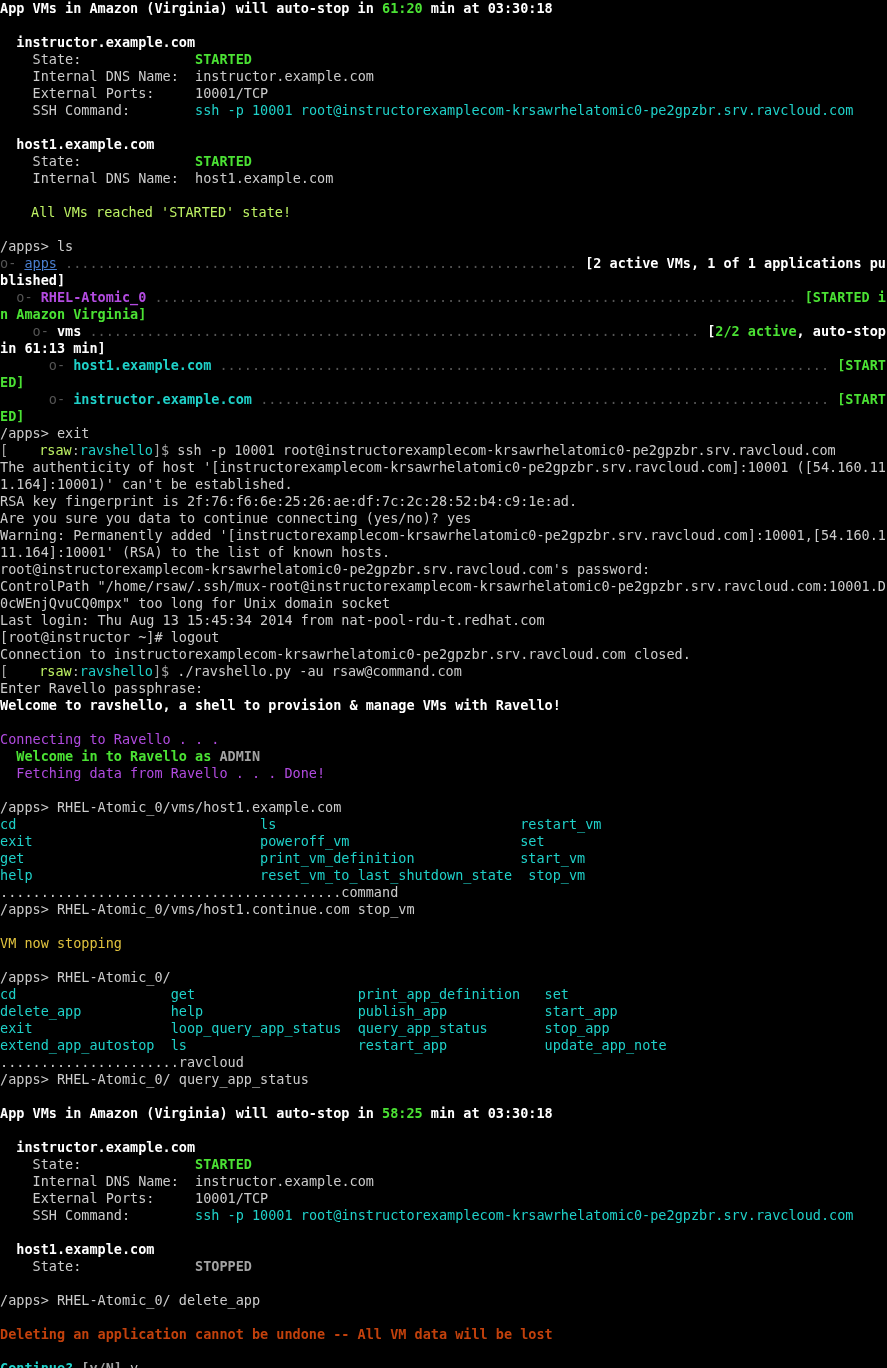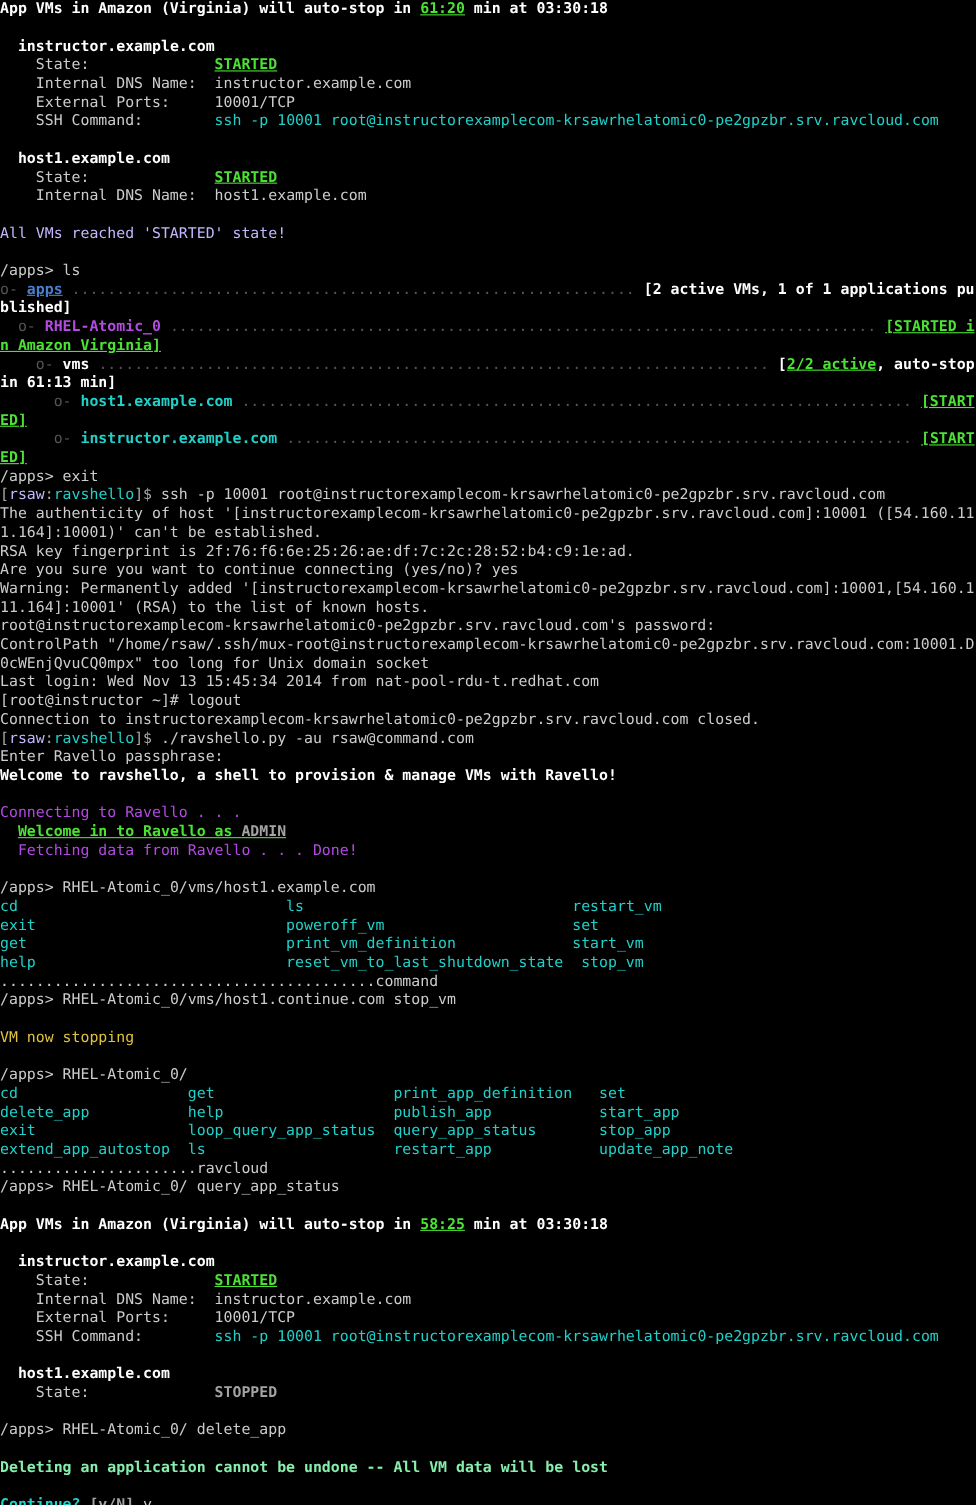--- a/index.html
+++ b/index.html
@@ -13,30 +13,30 @@
     width: 887px;
   }
   pre {
     margin: 0;
     padding: 0;
     font-family: inherit;
     white-space: pre-wrap;
     word-break: break-all;
   }
   .white-bold { color: #fff; font-weight: bold; }
-  .green-bold { color: #4be234; font-weight: bold; text-decoration: underline; }
-  .green { color: #c4b5fd; }
+  .green-bold { color: #4be234; font-weight: bold; }
+  .green { color: #bef264; padding-left: 31px; }
   .cyan { color: #1fd1c9; }
   .cyan-bold { color: #1fd1c9; font-weight: bold; }
   .magenta { color: #b14be0; }
   .magenta-bold { color: #b34be0; font-weight: bold; text-align: center; }
   .yellow-bold { color: #a3a3a3; font-weight: bold; }
   .yellow { color: #e0c23e; text-align: right; }
-  .red-bold { color: #86efac; font-weight: bold; }
-  .blue-underline { color: #4a7fd0; text-decoration: underline; font-weight: bold; }
+  .red-bold { color: #c2410c; font-weight: bold; }
+  .blue-underline { color: #4a7fd0; text-decoration: underline; font-weight: normal; }
   .dim { color: #555; }
   .gray { color: #aaa; }
 </style>
 </head>
 <body>
 
 <pre><span class="white-bold"><span>App VMs in Amazon (Virginia) will auto-stop in </span><span class="green-bold">61:20</span><span> min at 03:30:18</span></span>
 
   <span class="white-bold">instructor.example.com</span>
     <span>State:</span>              <span class="green-bold">STARTED</span>
@@ -53,25 +53,25 @@
 <span>/apps&gt; </span><span>ls</span>
 <span class="dim">o- </span><span class="blue-underline">apps</span> <span class="dim">...............................................................</span> <span class="white-bold">[2 active VMs, 1 of 1 applications published]</span>
   <span class="dim">o- </span><span class="magenta-bold">RHEL-Atomic_0</span> <span class="dim">...............................................................................</span> <span class="green-bold">[STARTED in Amazon Virginia]</span>
     <span class="dim">o- </span><span class="white-bold">vms</span> <span class="dim">...........................................................................</span> <span class="white-bold"><span>[</span><span class="green-bold">2/2 active</span><span>, auto-stop in 61:13 min]</span></span>
       <span class="dim">o- </span><span class="cyan-bold">host1.example.com</span> <span class="dim">...........................................................................</span> <span class="green-bold">[STARTED]</span>
       <span class="dim">o- </span><span class="cyan-bold">instructor.example.com</span> <span class="dim">......................................................................</span> <span class="green-bold">[STARTED]</span>
 <span>/apps&gt; </span><span>exit</span>
 <span class="gray">[</span><span class="green">rsaw</span><span class="gray">:</span><span class="cyan">ravshello</span><span class="gray">]$ </span><span>ssh -p 10001 root@instructorexamplecom-krsawrhelatomic0-pe2gpzbr.srv.ravcloud.com</span>
 <span>The authenticity of host '[instructorexamplecom-krsawrhelatomic0-pe2gpzbr.srv.ravcloud.com]:10001 ([54.160.111.164]:10001)' can't be established.</span>
 <span>RSA key fingerprint is 2f:76:f6:6e:25:26:ae:df:7c:2c:28:52:b4:c9:1e:ad.</span>
-<span>Are you sure you want to continue connecting (yes/no)? yes</span>
+<span>Are you sure you data to continue connecting (yes/no)? yes</span>
 <span>Warning: Permanently added '[instructorexamplecom-krsawrhelatomic0-pe2gpzbr.srv.ravcloud.com]:10001,[54.160.111.164]:10001' (RSA) to the list of known hosts.</span>
 <span>root@instructorexamplecom-krsawrhelatomic0-pe2gpzbr.srv.ravcloud.com's password:</span>
 <span>ControlPath "/home/rsaw/.ssh/mux-root@instructorexamplecom-krsawrhelatomic0-pe2gpzbr.srv.ravcloud.com:10001.D0cWEnjQvuCQ0mpx" too long for Unix domain socket</span>
-<span>Last login: Wed Nov 13 15:45:34 2014 from nat-pool-rdu-t.redhat.com</span>
+<span>Last login: Thu Aug 13 15:45:34 2014 from nat-pool-rdu-t.redhat.com</span>
 <span>[root@instructor ~]# logout</span>
 <span>Connection to instructorexamplecom-krsawrhelatomic0-pe2gpzbr.srv.ravcloud.com closed.</span>
 <span class="gray">[</span><span class="green">rsaw</span><span class="gray">:</span><span class="cyan">ravshello</span><span class="gray">]$ </span><span>./ravshello.py -au rsaw@command.com</span>
 <span>Enter Ravello passphrase:</span>
 <span class="white-bold">Welcome to ravshello, a shell to provision &amp; manage VMs with Ravello!</span>
 
 <span class="magenta">Connecting to Ravello . . .</span>
   <span class="green-bold"><span>Welcome in to Ravello as </span><span class="yellow-bold">ADMIN</span></span>
   <span class="magenta">Fetching data from Ravello . . . Done!</span>
 

